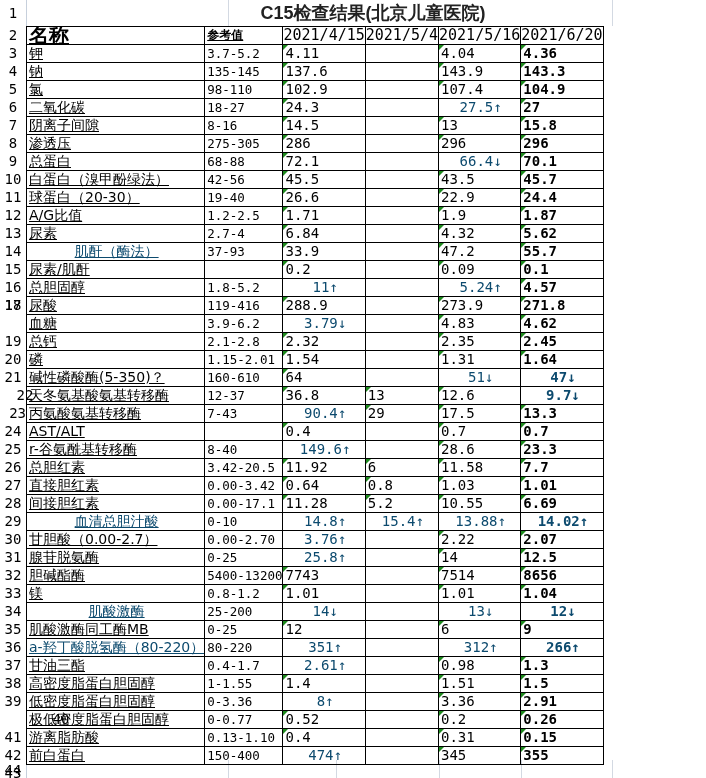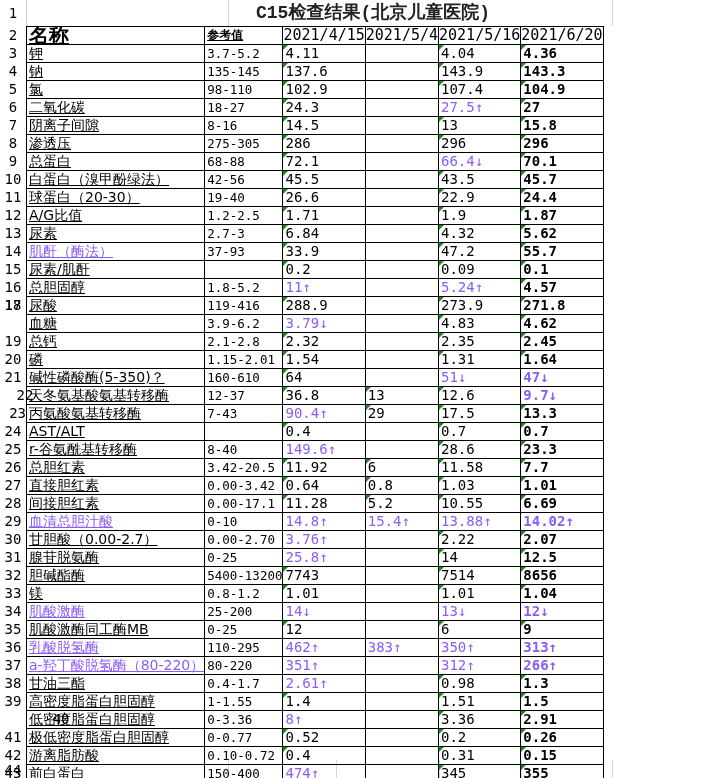--- a/index.html
+++ b/index.html
@@ -12,26 +12,26 @@
   .vgrid { position:absolute; width:1px; background:#d3d9e2; }
   table.grid { position:absolute; left:26px; top:26px; border-collapse:collapse; table-layout:fixed; }
   table.grid td { border:1px solid #000; height:17px; padding:0 0 0 2px; white-space:nowrap; overflow:hidden;
                   position:relative; line-height:17px; vertical-align:bottom; }
   table.grid td.name { font-family:"DejaVu Sans","Liberation Sans",sans-serif; font-size:14px; text-decoration:underline; }
   table.grid td.ref { font-size:12.5px; }
   table.grid td.val { font-size:14px; font-family:"DejaVu Sans Mono","Liberation Mono",monospace; }
   table.grid td.bold { font-weight:bold;margin-left:48px; }
   table.grid td .tri { position:absolute; left:0; top:0; width:0; height:0;
                        border-top:5px solid #1e8a1e; border-right:5px solid transparent; }
-  .red { color:#8b5cf6; }
+  .red { color:#0c4a6e;text-align:center; }
   .hdr-name { font-size:20px !important; font-weight:bold; text-decoration:underline; font-family:"DejaVu Sans",sans-serif !important; }
   .hdr-ref { font-size:12px; font-weight:bold; text-decoration:underline; font-family:"DejaVu Sans",sans-serif; }
   .hdr-date { font-size:15px; text-align:center; padding:0 !important; }
   .title { position:absolute; top:0; left:228px; width:290px; height:26px; line-height:26px;
-           text-align:center; font-family:Liberation Mono, monospace; font-size:18px; font-weight:bold; color:#222; }
+           text-align:center; font-family:Liberation Sans, sans-serif; font-size:18px; font-weight:bold; color:#222; }
 </style>
 </head>
 <body>
 
 <div id="sheet">
   <div class="gutter" style="top:0;height:778px;"></div>
   <div id="gutter-nums" style="position: absolute;">
       <div class="gcell" style="top: 4px;">1</div>
       <div class="gcell" style="top: 26px;">2</div>
       <div class="gcell" style="top: 44px;">3</div>
@@ -181,21 +181,21 @@
         <tr>
           <td class="name">A/G比值</td>
           <td class="ref">1.2-2.5</td>
           <td class="val"><span class="tri"></span><span>1.71</span></td>
           <td class="val"><span></span></td>
           <td class="val"><span class="tri"></span><span>1.9</span></td>
           <td class="val bold"><span class="tri"></span><span>1.87</span></td>
         </tr>
         <tr>
           <td class="name">尿素</td>
-          <td class="ref">2.7-3</td>
+          <td class="ref">2.7-4</td>
           <td class="val"><span class="tri"></span><span>6.84</span></td>
           <td class="val"><span></span></td>
           <td class="val"><span class="tri"></span><span>4.32</span></td>
           <td class="val bold"><span class="tri"></span><span>5.62</span></td>
         </tr>
         <tr>
           <td class="name red">肌酐（酶法）</td>
           <td class="ref">37-93</td>
           <td class="val"><span class="tri"></span><span>33.9</span></td>
           <td class="val"><span></span></td>
@@ -364,28 +364,20 @@
         </tr>
         <tr>
           <td class="name">肌酸激酶同工酶MB</td>
           <td class="ref">0-25</td>
           <td class="val"><span class="tri"></span><span>12</span></td>
           <td class="val"><span></span></td>
           <td class="val"><span class="tri"></span><span>6</span></td>
           <td class="val bold"><span class="tri"></span><span>9</span></td>
         </tr>
         <tr>
-          <td class="name red">乳酸脱氢酶</td>
-          <td class="ref">110-295</td>
-          <td class="val red"><span>462↑</span></td>
-          <td class="val red"><span>383↑</span></td>
-          <td class="val red"><span>350↑</span></td>
-          <td class="val bold red"><span>313↑</span></td>
-        </tr>
-        <tr>
           <td class="name red">a-羟丁酸脱氢酶（80-220）</td>
           <td class="ref">80-220</td>
           <td class="val red"><span>351↑</span></td>
           <td class="val"><span></span></td>
           <td class="val red"><span>312↑</span></td>
           <td class="val bold red"><span>266↑</span></td>
         </tr>
         <tr>
           <td class="name">甘油三酯</td>
           <td class="ref">0.4-1.7</td>
@@ -413,21 +405,21 @@
         <tr>
           <td class="name">极低密度脂蛋白胆固醇</td>
           <td class="ref">0-0.77</td>
           <td class="val"><span class="tri"></span><span>0.52</span></td>
           <td class="val"><span></span></td>
           <td class="val"><span class="tri"></span><span>0.2</span></td>
           <td class="val bold"><span class="tri"></span><span>0.26</span></td>
         </tr>
         <tr>
           <td class="name">游离脂肪酸</td>
-          <td class="ref">0.10-0.72</td>
+          <td class="ref">0.13-1.10</td>
           <td class="val"><span class="tri"></span><span>0.4</span></td>
           <td class="val"><span></span></td>
           <td class="val"><span class="tri"></span><span>0.31</span></td>
           <td class="val bold"><span class="tri"></span><span>0.15</span></td>
         </tr>
         <tr>
           <td class="name">前白蛋白</td>
           <td class="ref">150-400</td>
           <td class="val red"><span>474↑</span></td>
           <td class="val"><span></span></td>

